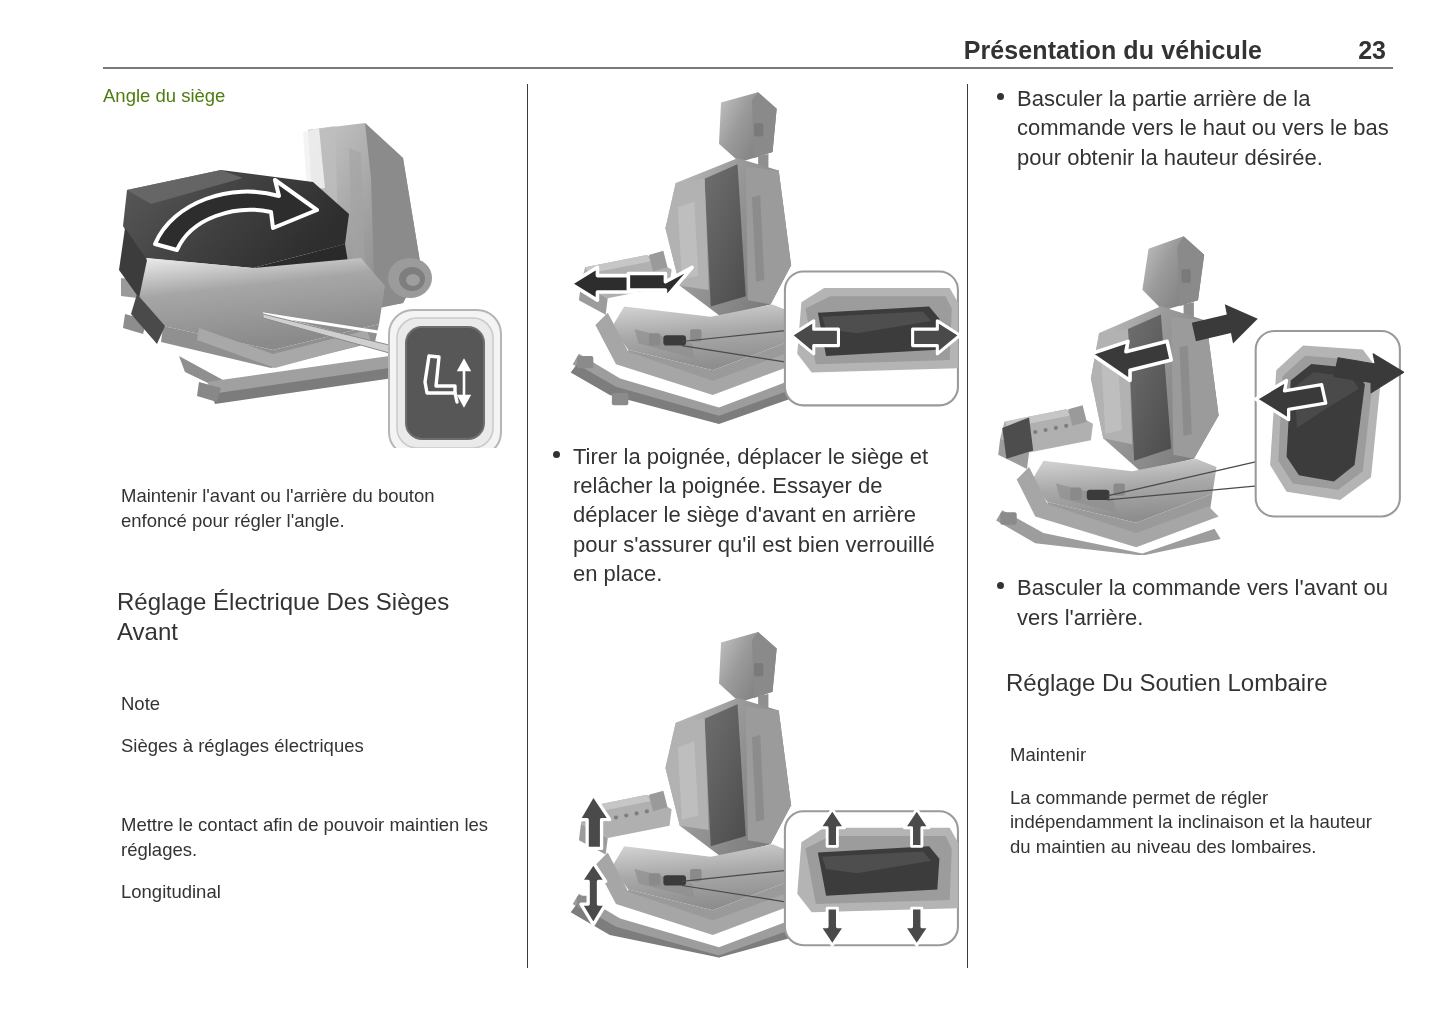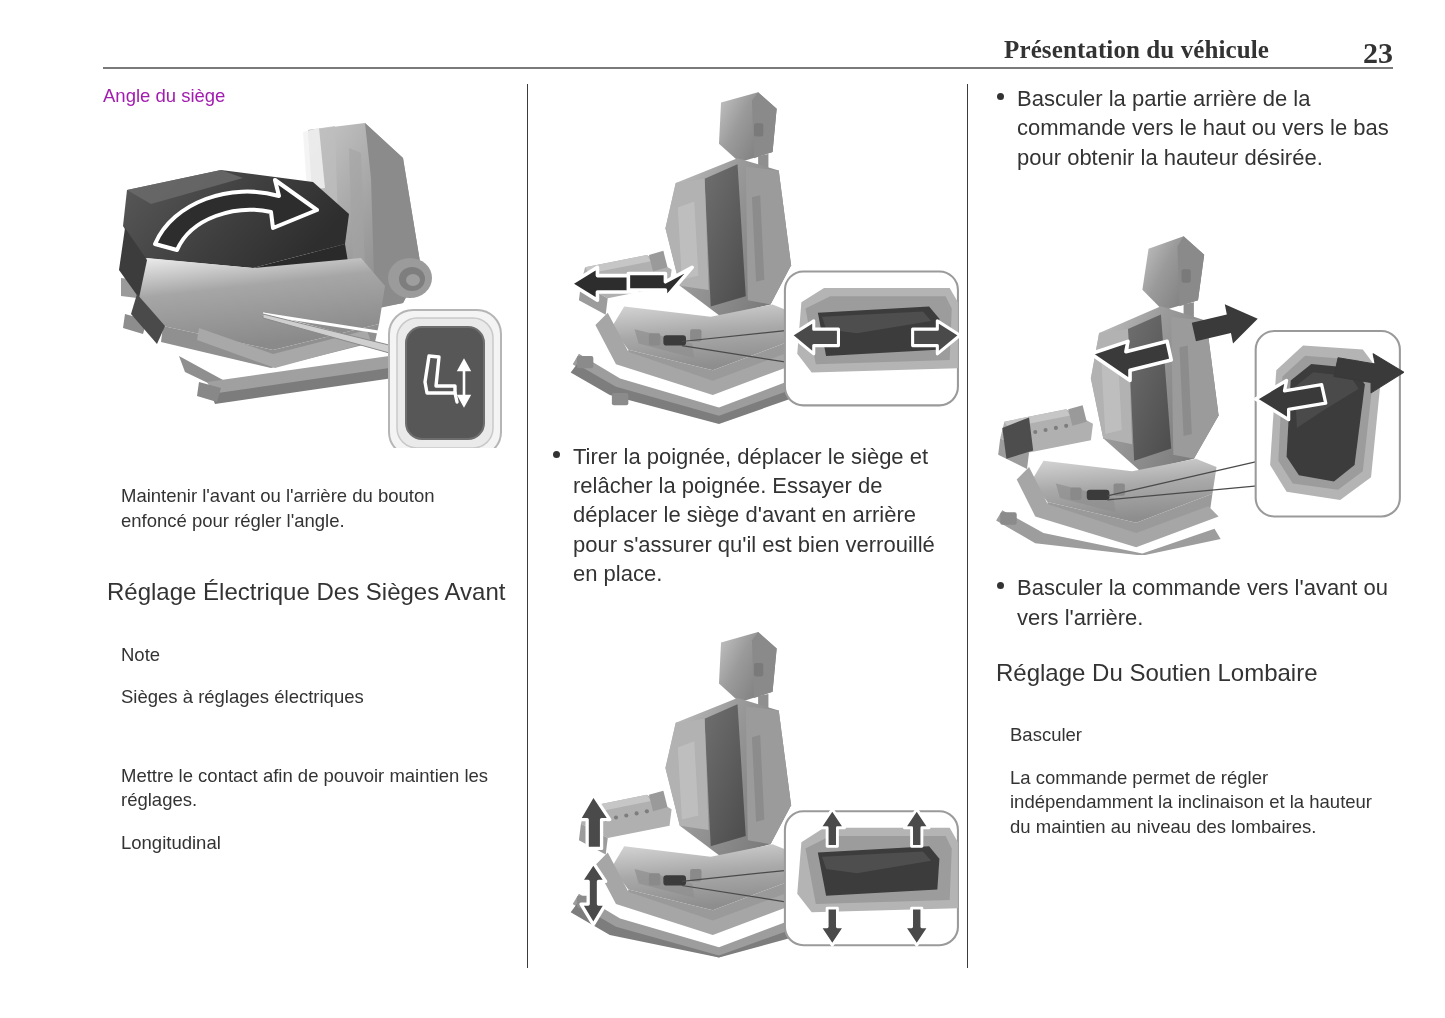--- a/index.html
+++ b/index.html
@@ -15,41 +15,40 @@
   }
 
   .page {
     position: absolute;
     inset: 0;
   }
 
   
   .header {
     position: absolute;
-    left: 103px;
+    left: 96px;
     top: 36px;
     width: 1290px;
     height: 34px;
-    font-family: Liberation Serif, serif;
   }
   .header-title {
     position: absolute;
     right: 124px;
     top: 0;
     font-size: 25px;
     font-weight: bold;
     color: #333333;
     letter-spacing: 0.1px;
     white-space: nowrap;
   }
   .header-pagenum {
     position: absolute;
     right: 0;
     top: 0;
-    font-size: 30px;
+    font-size: 25px;
     font-weight: bold;
     color: #333333;
   }
   .header-rule {
     position: absolute;
     left: 103px;
     top: 67px;
     width: 1290px;
     height: 2px;
     background: #7a7a7a;
@@ -75,26 +74,26 @@
   .col1 { left: 103px; }
   .col2 { left: 548px; }
   .col3 { left: 992px; }
 
   
   h2.section-title {
     font-size: 24px;
     font-weight: normal;
     color: #333333;
     line-height: 1.22;
-    margin: 4px;
+    margin: 14px;
   }
   h3.sub-title {
     font-size: 18.5px;
     font-weight: normal;
-    color: #a21caf;
+    color: #4d7c0f;
     line-height: 1.3;
     margin: 0;
   }
   p.body-text {
     font-size: 18.5px;
     font-weight: normal;
     line-height: 1.33;
     color: #333333;
     margin: 18px;
   }
@@ -503,18 +502,18 @@
       <span class="dot"></span>
       <span>Basculer la commande vers l'avant ou vers l'arrière.</span>
     </div>
 
     <div class="sp-22"></div>
 
     <h2 class="section-title">Réglage Du Soutien Lombaire</h2>
 
     <div class="sp-14"></div>
 
-    <p class="body-text">Basculer</p>
+    <p class="body-text">Maintenir</p>
     <p class="body-text">La commande permet de régler indépendamment la inclinaison et la hauteur du maintien au niveau des lombaires.</p>
 
   </div>
 
 </div>
 
 </body></html>

